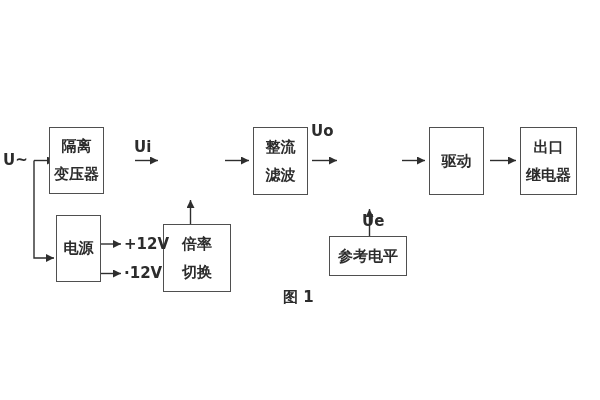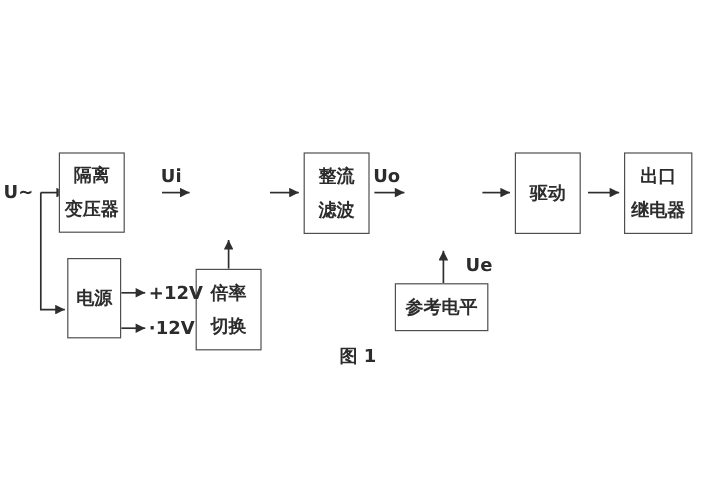--- a/index.html
+++ b/index.html
@@ -85,31 +85,31 @@
   </div>
 
   <div class="box" style="left:429px;top:127px;width:55px;height:68px">
     <span>驱动</span>
   </div>
 
   <div class="box" style="left:56px;top:215px;width:45px;height:67px">
     <span>电源</span>
   </div>
 
-  <div class="box" style="left:163px;top:224px;width:55px;height:68px">
+  <div class="box" style="left:163px;top:224px;width:68px;height:68px">
     <span>倍率</span>
     <span>切换</span>
   </div>
 
   <div class="box" style="left:329px;top:236px;width:78px;height:40px">
     <span>参考电平</span>
   </div>
 
   <div class="lbl" style="left:3px;top:153px">U~</div>
   <div class="lbl" style="left:134px;top:140px">Ui</div>
-  <div class="lbl" style="left:311px;top:140px">Uo</div>
-  <div class="lbl" style="left:388px;top:214px">Ue</div>
+  <div class="lbl" style="left:311px;top:124px">Uo</div>
+  <div class="lbl" style="left:362px;top:214px">Ue</div>
   <div class="lbl" style="left:124px;top:237px">+12V</div>
   <div class="lbl" style="left:124px;top:266px">·12V</div>
 
   <div class="caption">图 1</div>
 
 </div>
 
 </body></html>

